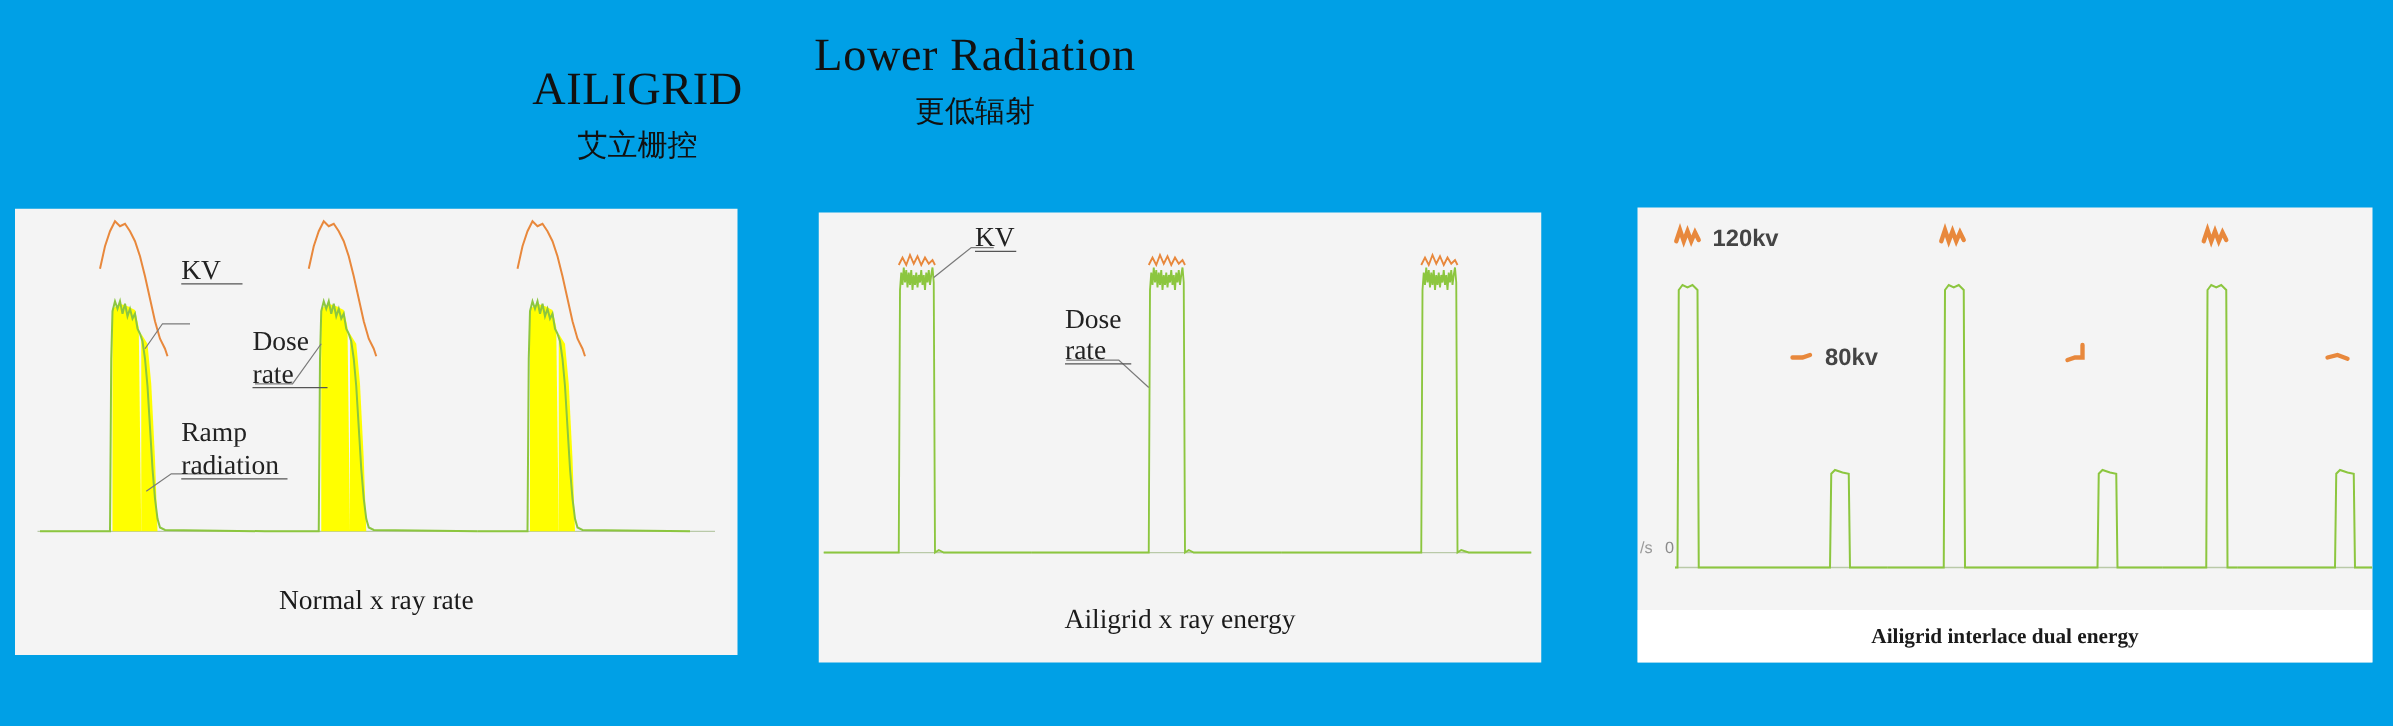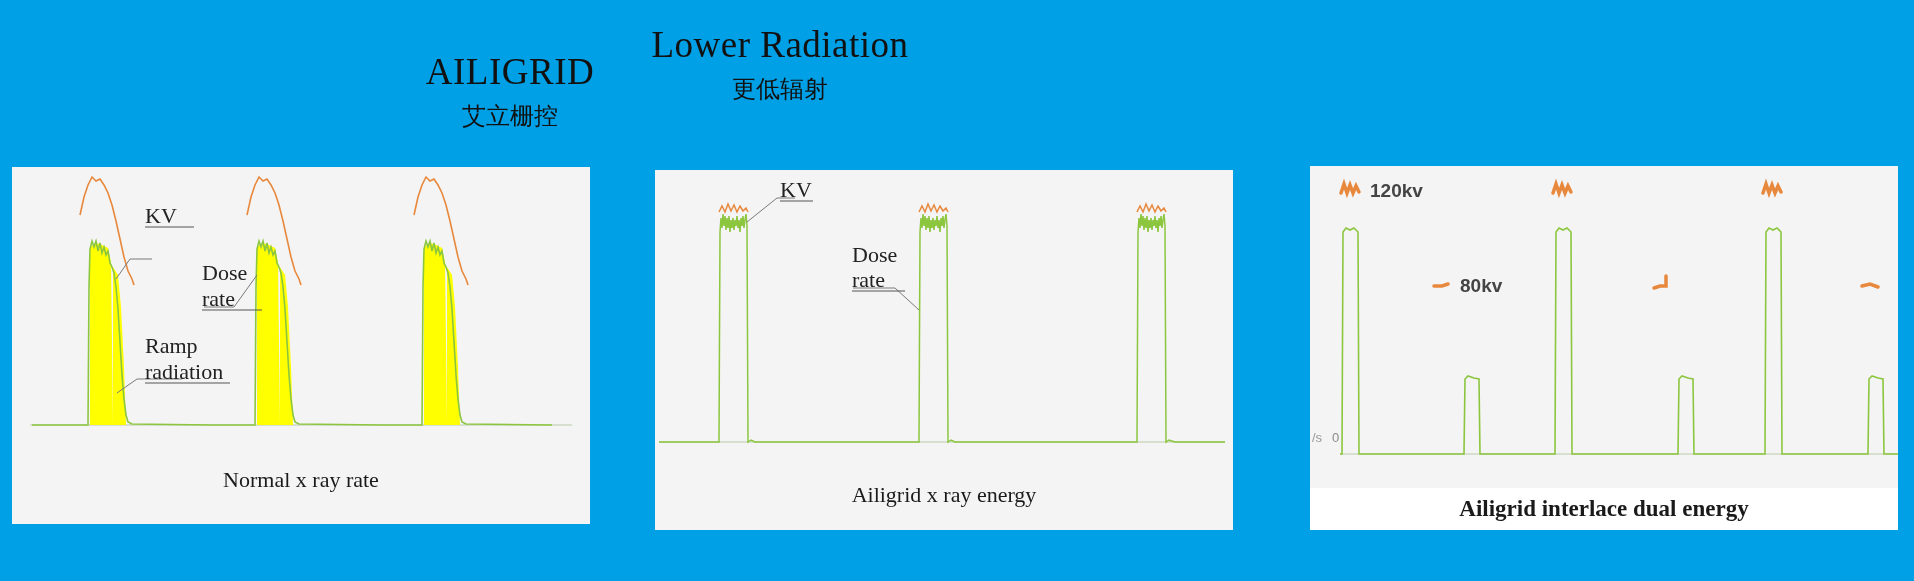--- a/index.html
+++ b/index.html
@@ -81,21 +81,21 @@
     white-space: nowrap;
   }
   #cap-0 { top: 300px; }
   #cap-1 { top: 312px; }
   #cap-2 {
     top: 322px;
     height: 42px;
     line-height: 42px;
     background: #ffffff;
     font-weight: bold;
-    font-size: 23px;
+    font-size: 17px;
   }
 
   
 </style>
 </head>
 <body>
 
 <div id="header">
 
   <div class="head-group" id="hg0">

